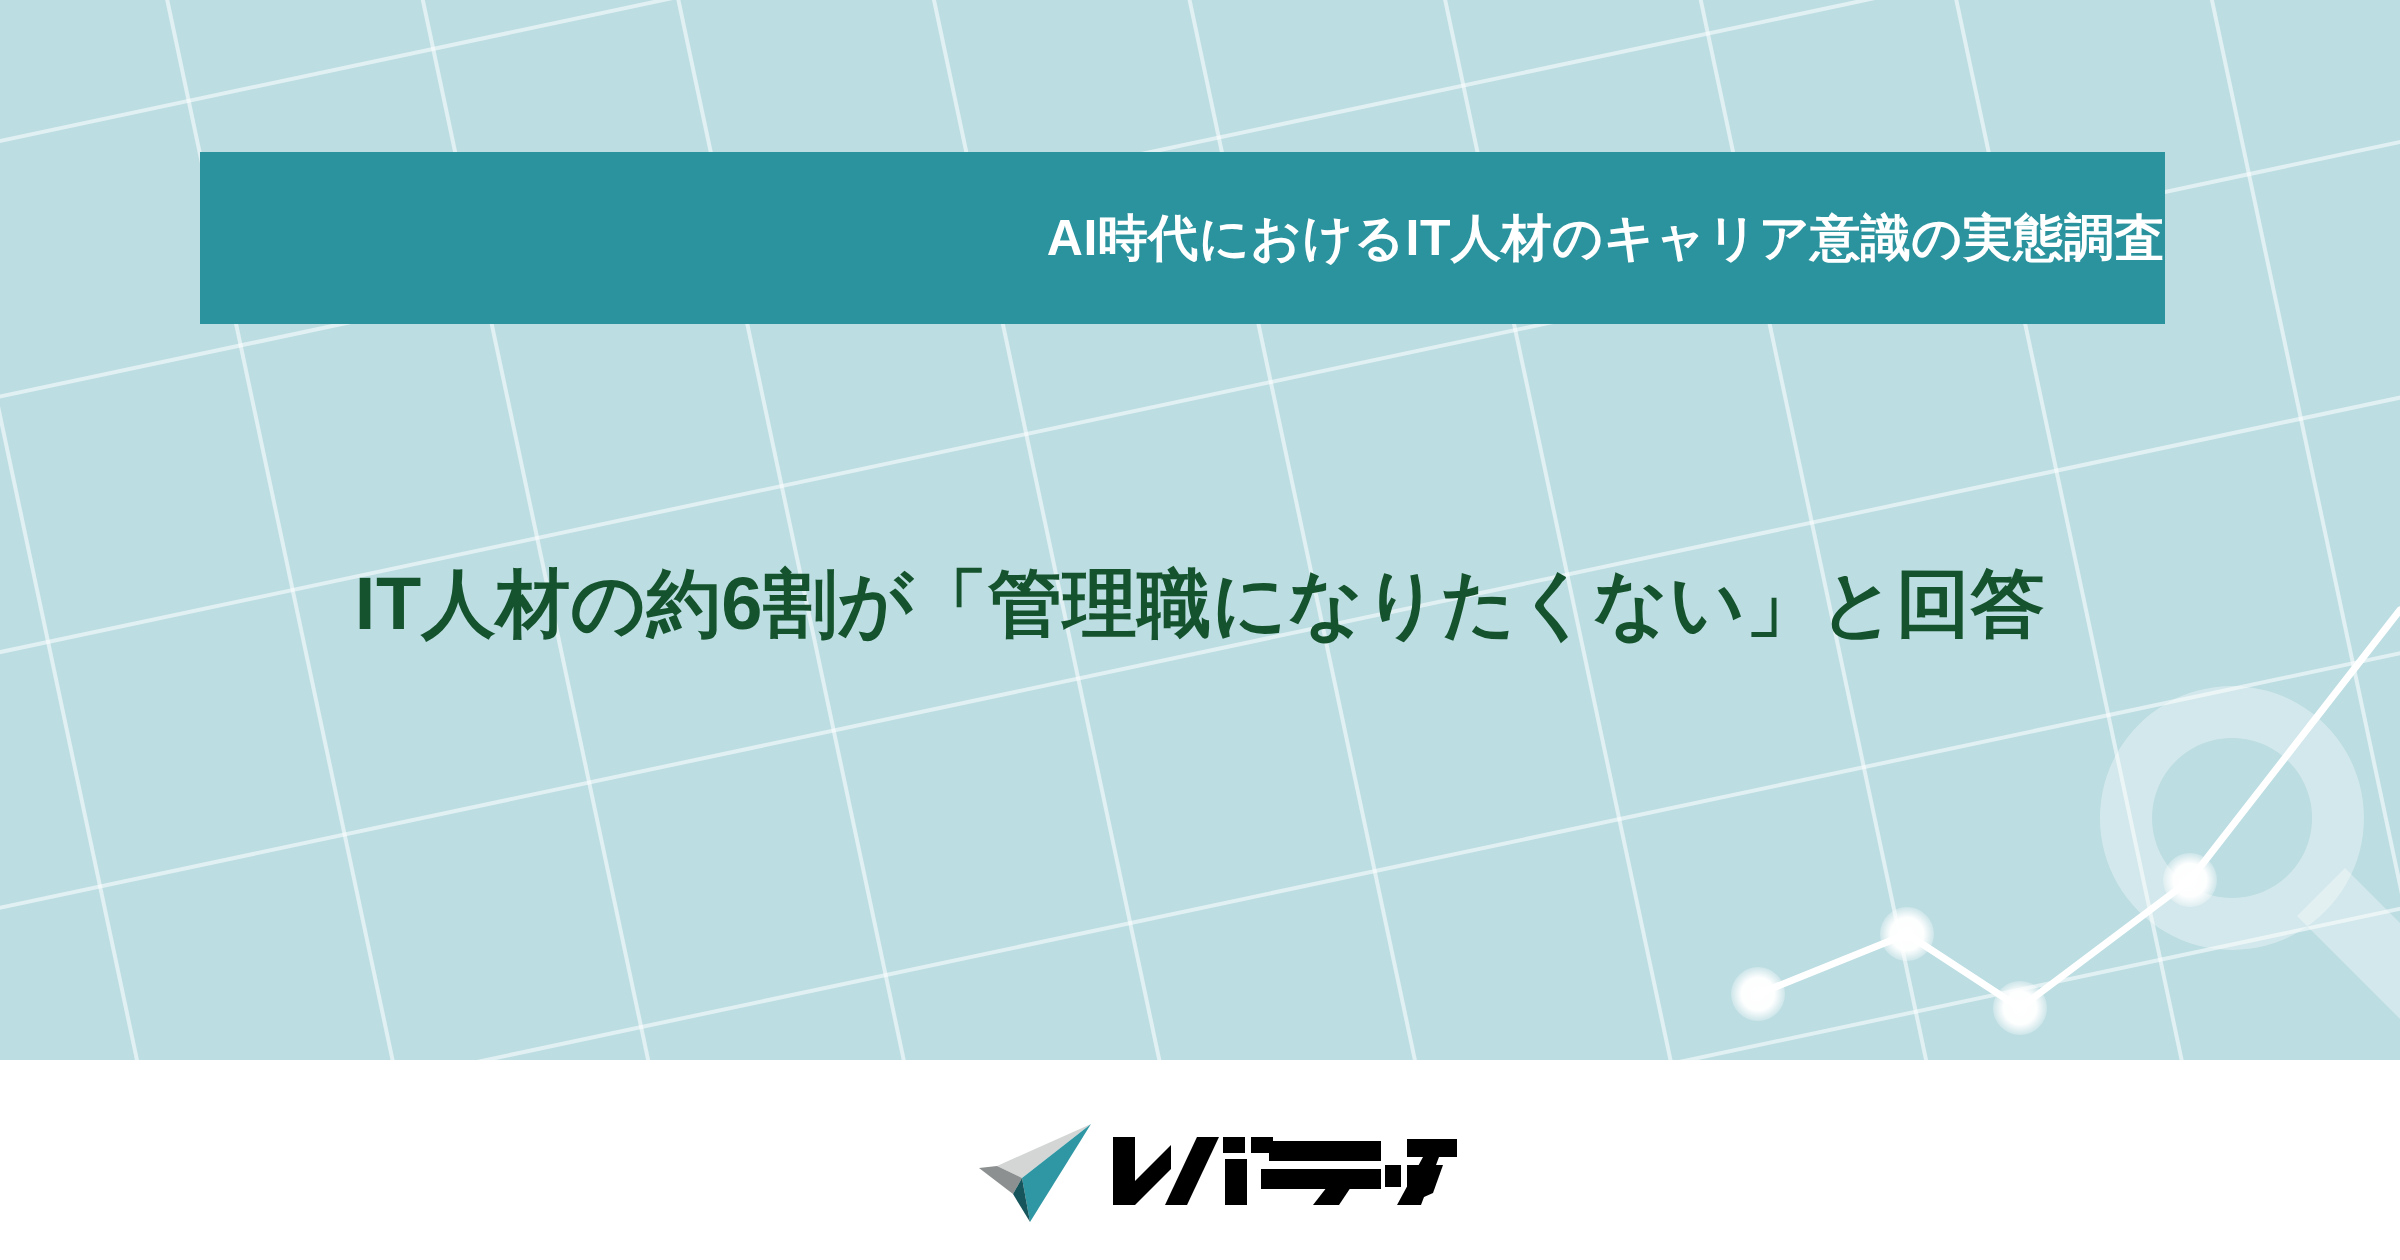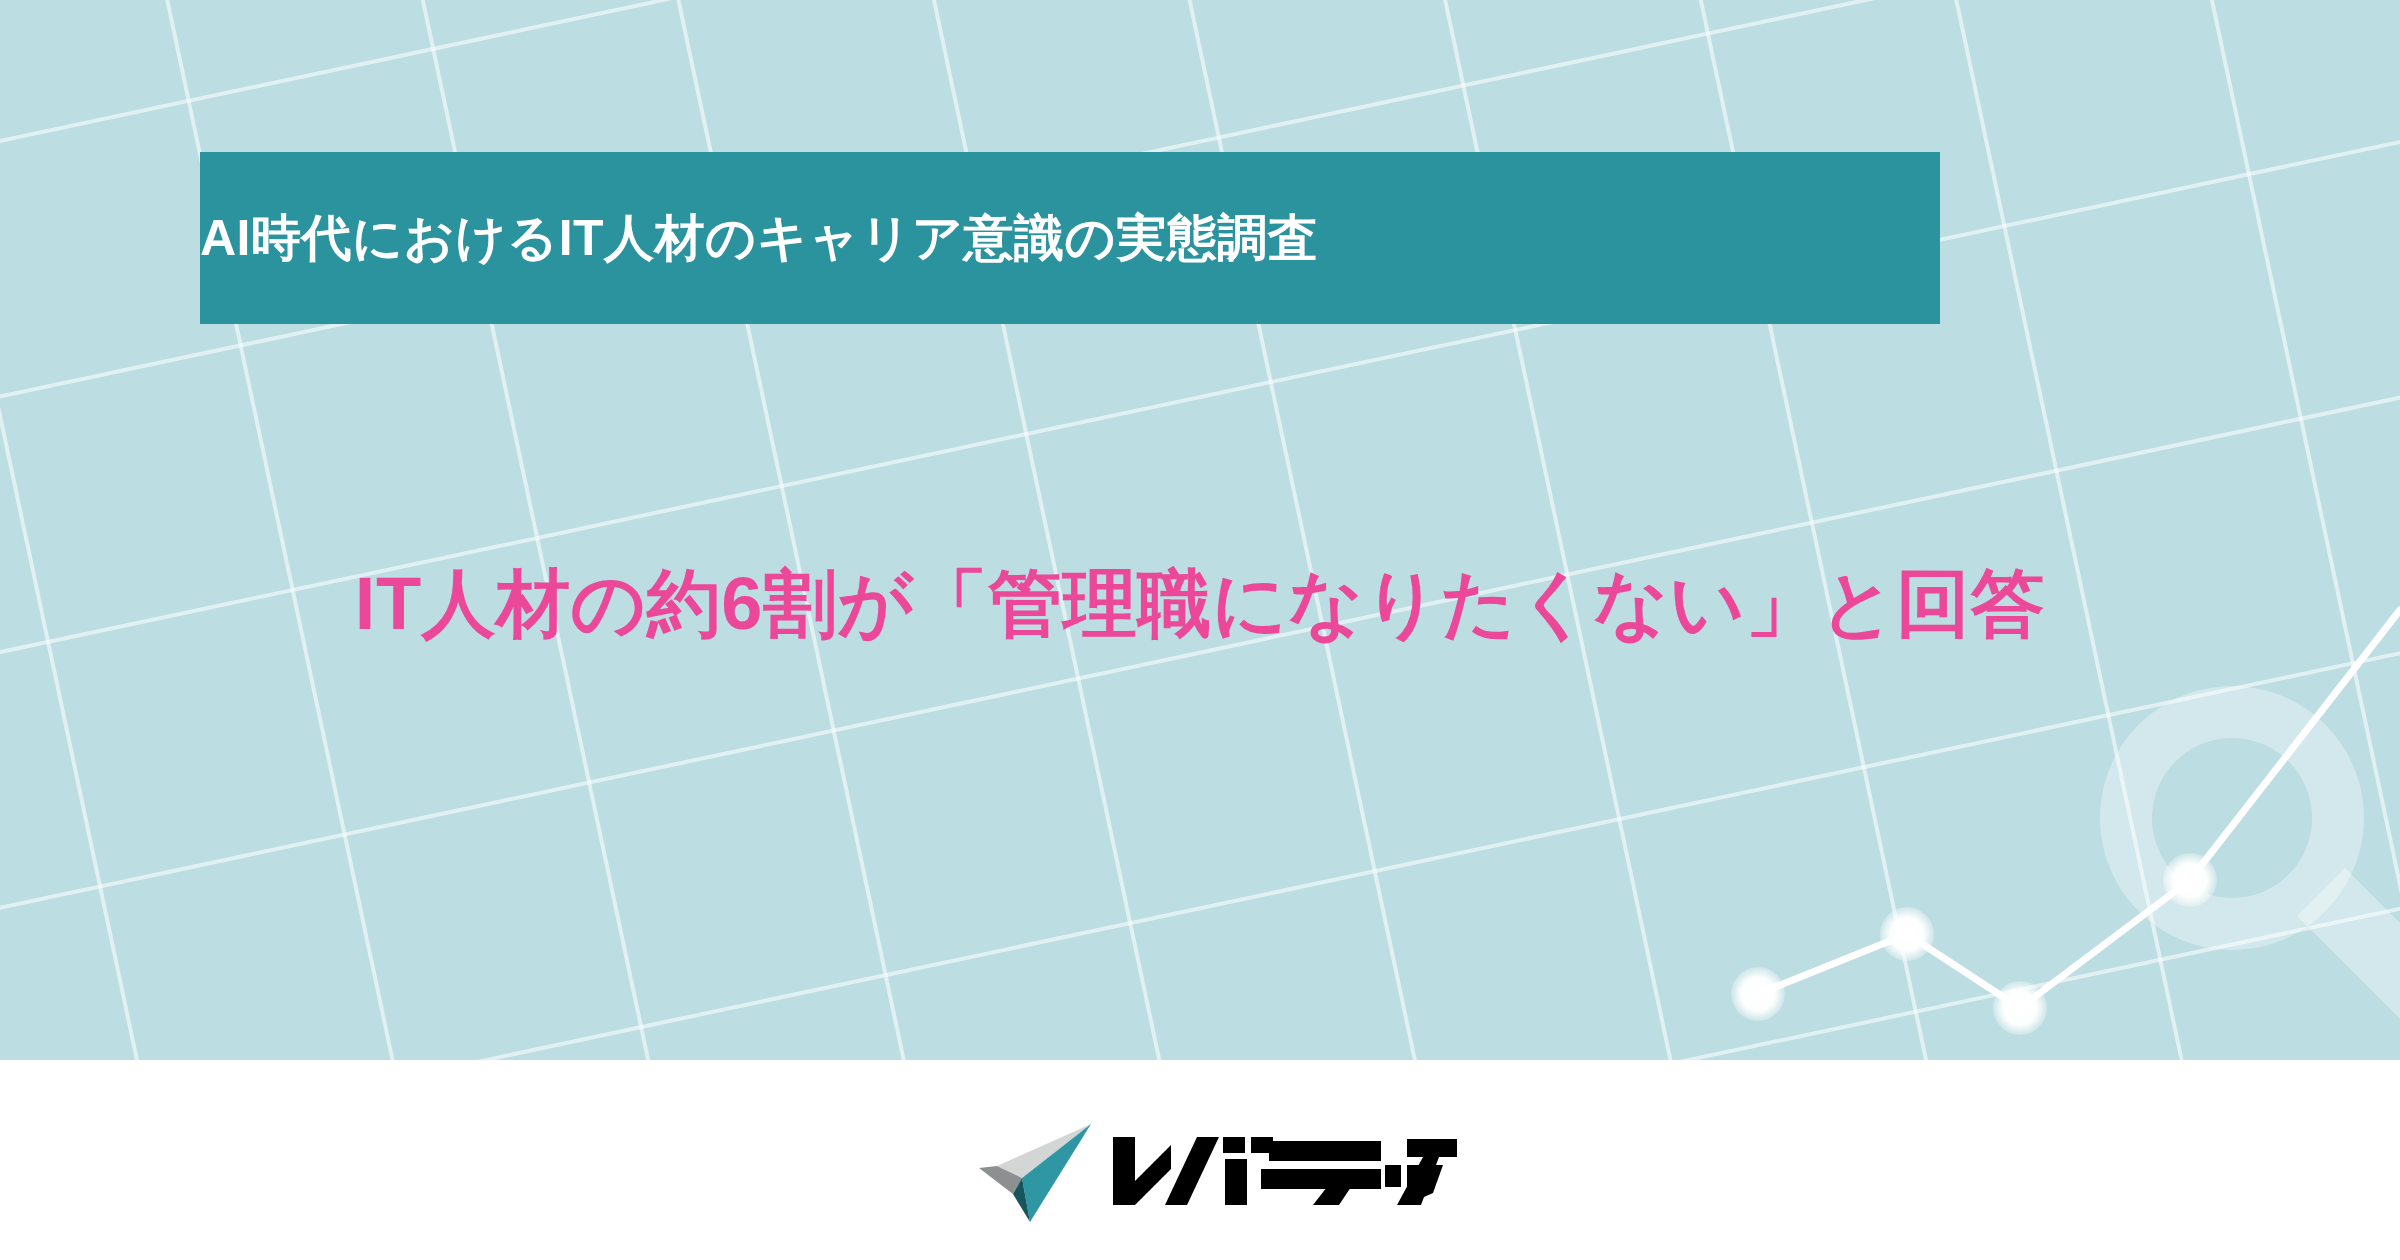--- a/index.html
+++ b/index.html
@@ -47,44 +47,44 @@
     width: 2400px;
     height: 200px;
     background: #ffffff;
   }
 
   
   .title-banner {
     position: absolute;
     left: 200px;
     top: 152px;
-    width: 1740px;
+    width: 1965px;
     height: 172px;
     background: #2a939e;
     display: flex;
     align-items: center;
-    justify-content: flex-start;
+    justify-content: flex-end;
   }
   .title-banner-text {
     color: #ffffff;
     font-size: 50px;
     font-weight: bold;
     letter-spacing: 0.5px;
     line-height: 1;
     white-space: nowrap;
   }
 
   
   .headline {
     position: absolute;
     left: 0;
     top: 550px;
     width: 2400px;
     text-align: center;
-    color: #ec4899;
+    color: #14532d;
     font-size: 74px;
     font-weight: bold;
     line-height: 1.45;
     letter-spacing: 0.5px;
   }
   .headline-line {
     display: block;
     white-space: nowrap;
   }
 

